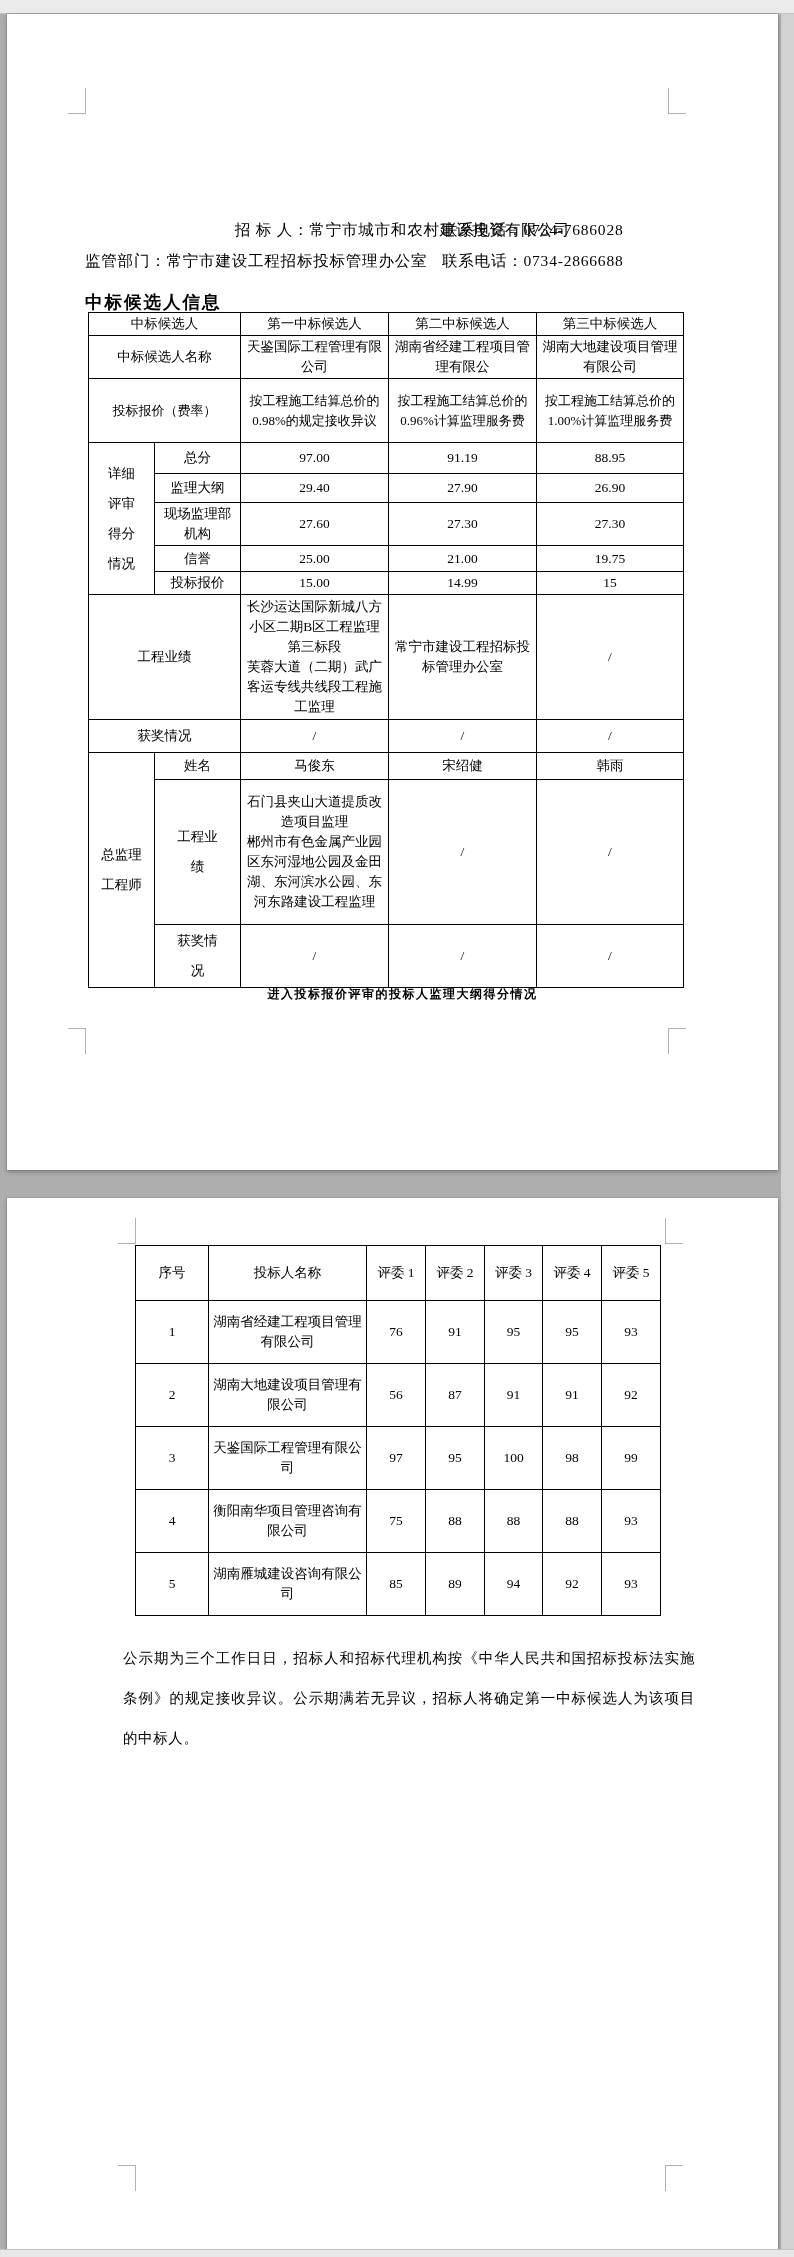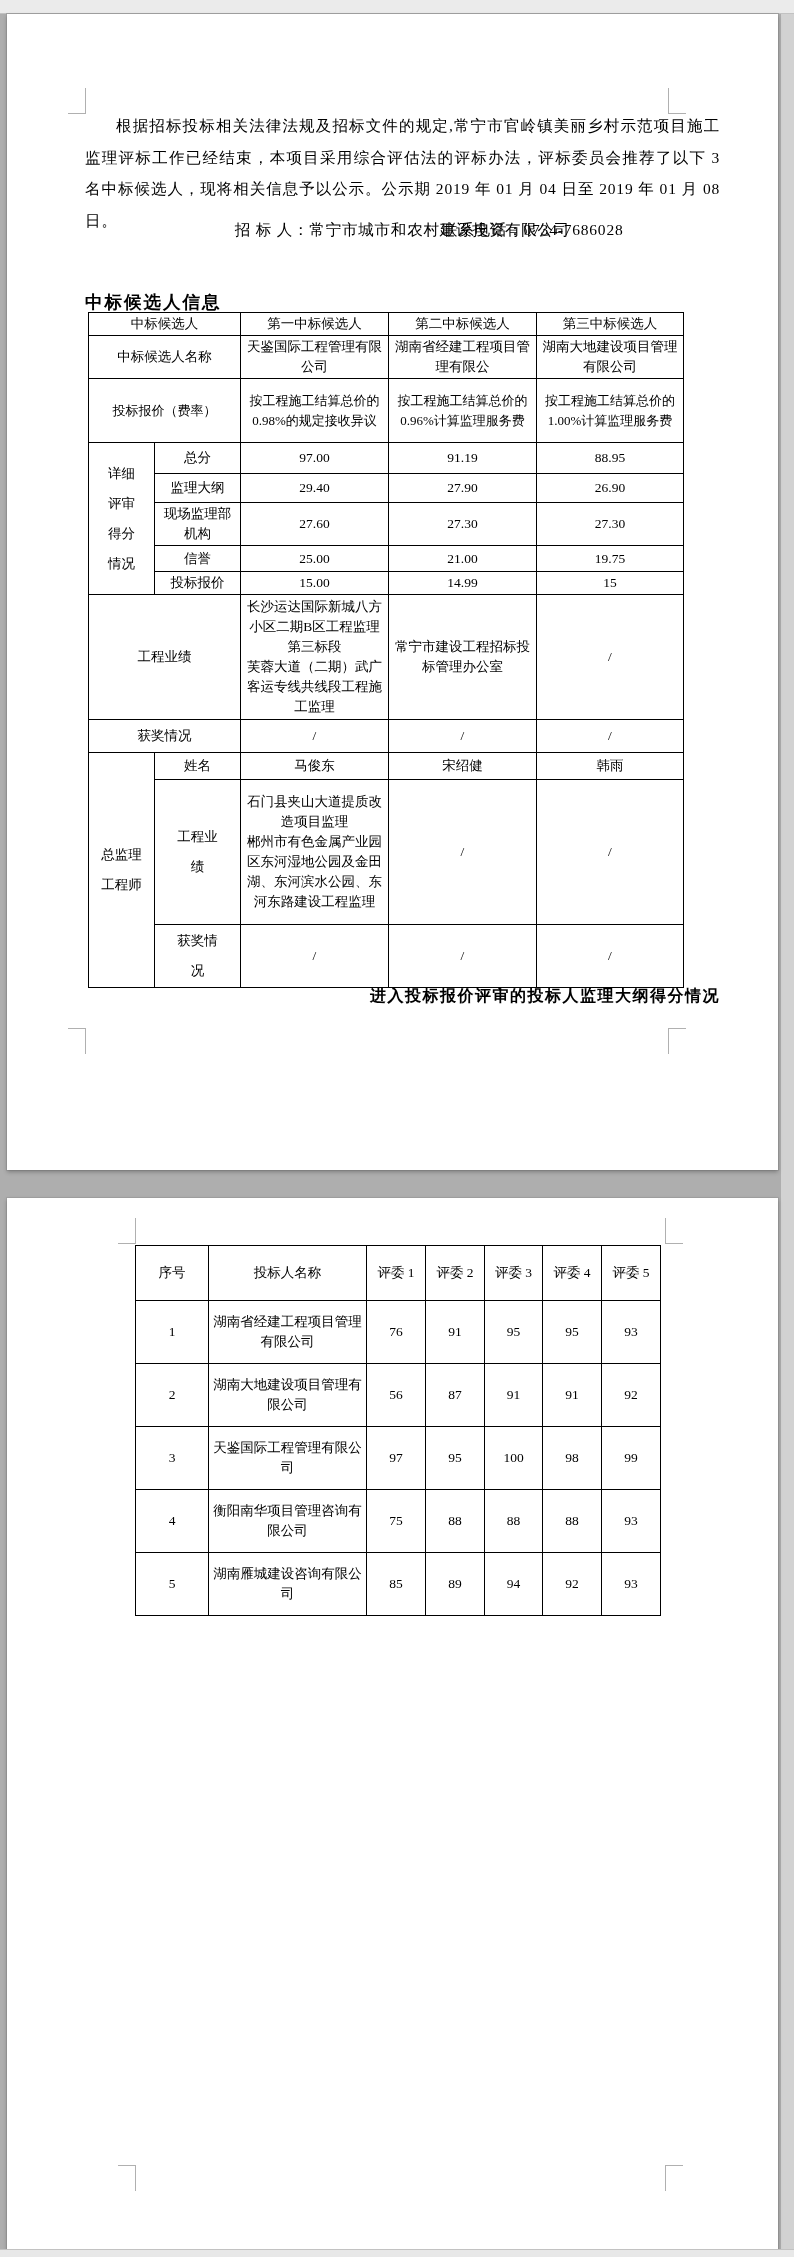--- a/index.html
+++ b/index.html
@@ -35,21 +35,21 @@
   #line-bidder{top:206px;text-align:center;}
   #line-regulator{top:237px;}
   .phone{position:absolute;left:357px;top:0;}
 
   .p1-title{
     position:absolute;left:78px;top:276px;width:635px;
     font-size:17.5px;font-weight:bold;letter-spacing:2px;
   }
   .p1-caption{
     position:absolute;left:78px;top:972px;width:635px;
-    text-align:right;font-size:16px;font-weight:bold;letter-spacing:1.5px;
+    text-align:center;font-size:12px;font-weight:bold;letter-spacing:1.5px;
   }
 
   table.doc{border-collapse:collapse;table-layout:fixed;position:absolute;}
   table.doc td{
     border:1px solid #000;text-align:center;vertical-align:middle;
     font-size:13.5px;line-height:20px;padding:1px 4px;
     overflow:hidden;word-break:break-all;
   }
   #table-1{left:81px;top:298px;width:595px;}
   #table-1 .r1 td{height:18px;}
@@ -85,25 +85,28 @@
 
 <div class="edge-strip-right"></div>
 <div class="band-top"></div>
 
 <div class="page" id="page-1">
   <div class="mk tl" style="left:61px;top:74px;"></div>
   <div class="mk tr" style="left:661px;top:74px;"></div>
   <div class="mk bl" style="left:61px;top:1014px;"></div>
   <div class="mk br" style="left:661px;top:1014px;"></div>
 
-  <div class="p1-para">根据招标投标相关法律法规及招标文件的规定,常宁市官岭镇美丽乡村示范项目施工监理评标工作已经结束，本项目采用综合评估法的评标办法，评标委员会推荐了以下 3 名中标候选人，现将相关信息予以公示。公示期 2019 年 01 月 04 日至 2019 年 01 月 08 日。</div>
 
   <div class="contact-line" id="line-bidder">
     <span>招 标 人：常宁市城市和农村建设投资有限公司</span>
     <span class="phone">联系电话：0734-7686028</span>
+  </div>
+  <div class="contact-line" id="line-regulator">
+    <span>监管部门：常宁市建设工程招标投标管理办公室</span>
+    <span class="phone">联系电话：0734-2866688</span>
   </div>
 
   <div class="p1-title">中标候选人信息</div>
 
   <table class="doc" id="table-1">
     <colgroup>
         <col style="width:66px">
         <col style="width:86px">
         <col style="width:148px">
         <col style="width:148px">
@@ -265,15 +268,16 @@
       <td>湖南雁城建设咨询有限公司</td>
       <td>85</td>
       <td>89</td>
       <td>94</td>
       <td>92</td>
       <td>93</td>
     </tr>
   </tbody>
     </table>
 
+  <div class="p2-closing">公示期为三个工作日日，招标人和招标代理机构按《中华人民共和国招标投标法实施条例》的规定接收异议。公示期满若无异议，招标人将确定第一中标候选人为该项目的中标人。</div>
 </div>
 
 <div class="band-bottom"></div>
 
 </body></html>

